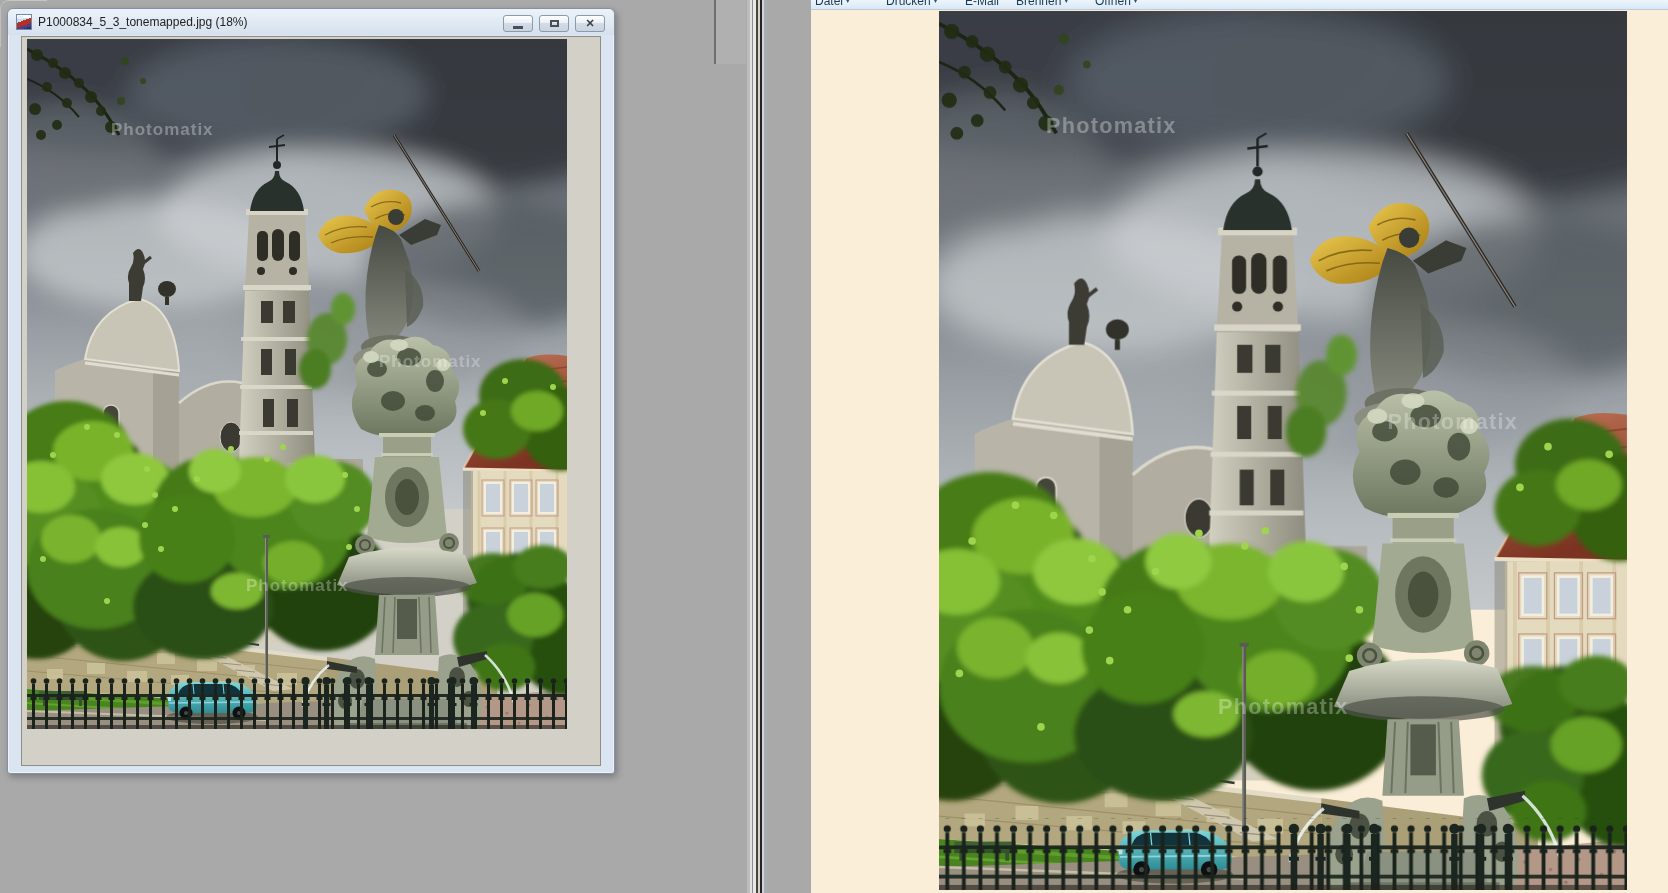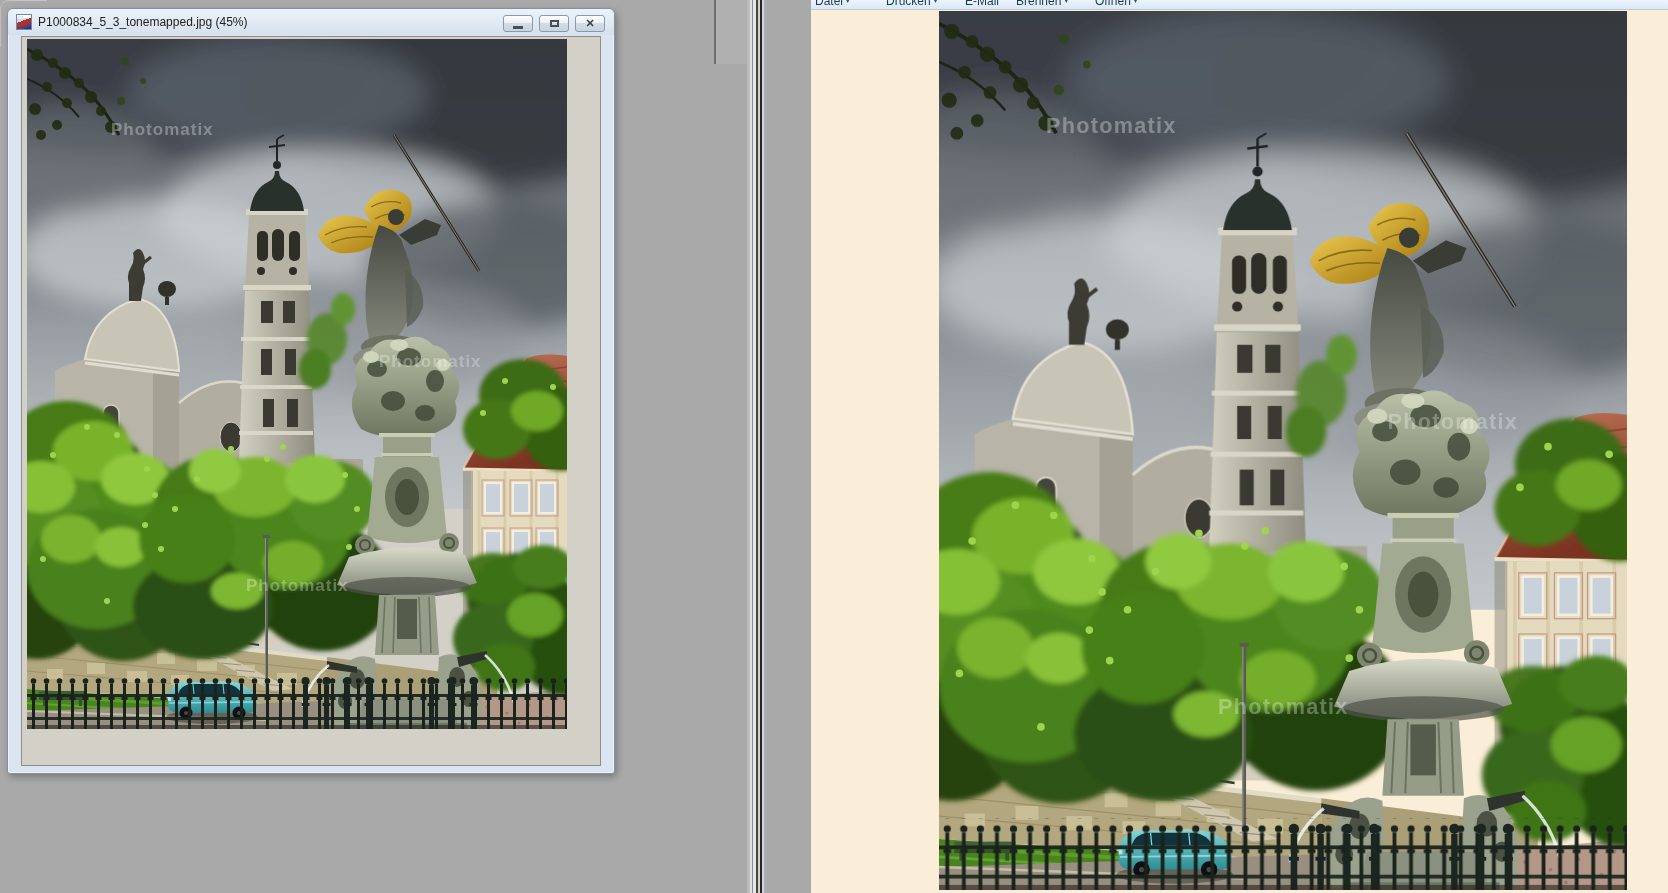--- a/index.html
+++ b/index.html
@@ -493,21 +493,21 @@
 </svg>
 
 <div class="stage">
   <div class="desktop-corner"></div>
   <div class="desktop-topline"></div>
   <div class="desktop-topband"></div>
 
   <div class="pm-window">
     <div class="pm-titlebar">
       <span class="pm-icon"></span>
-      <span class="pm-title">P1000834_5_3_tonemapped.jpg (45%)</span>
+      <span class="pm-title">P1000834_5_3_tonemapped.jpg (18%)</span>
       <div class="pm-buttons">
         <div class="pm-btn">
           <div class="glyph-min"></div>
         </div>
         <div class="pm-btn">
           <div class="glyph-max"></div>
         </div>
         <div class="pm-btn">
           <span class="glyph-close">✕</span>
         </div>

